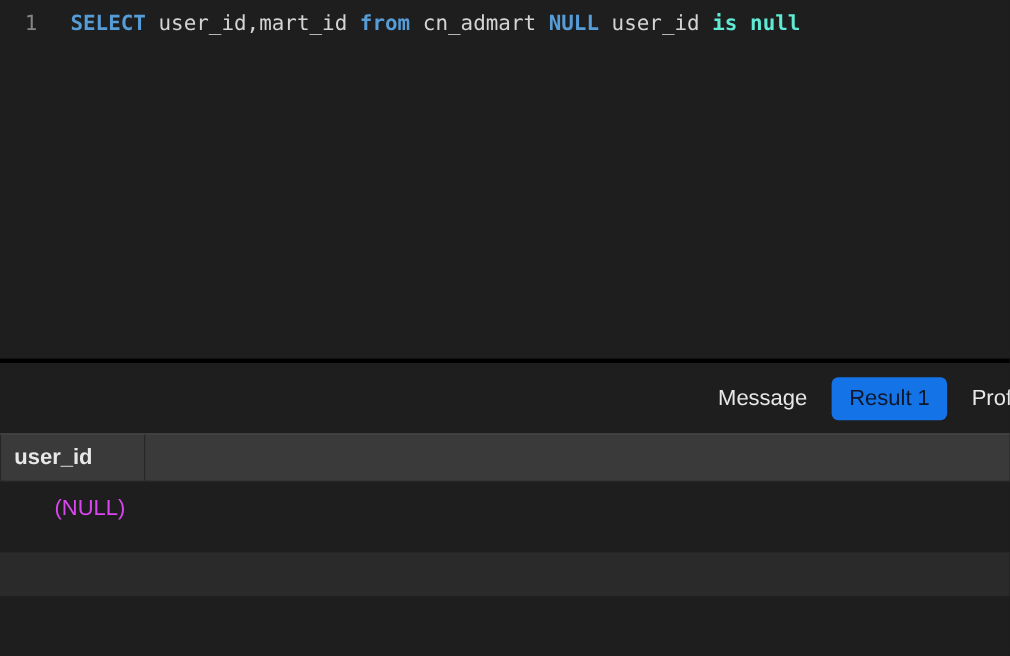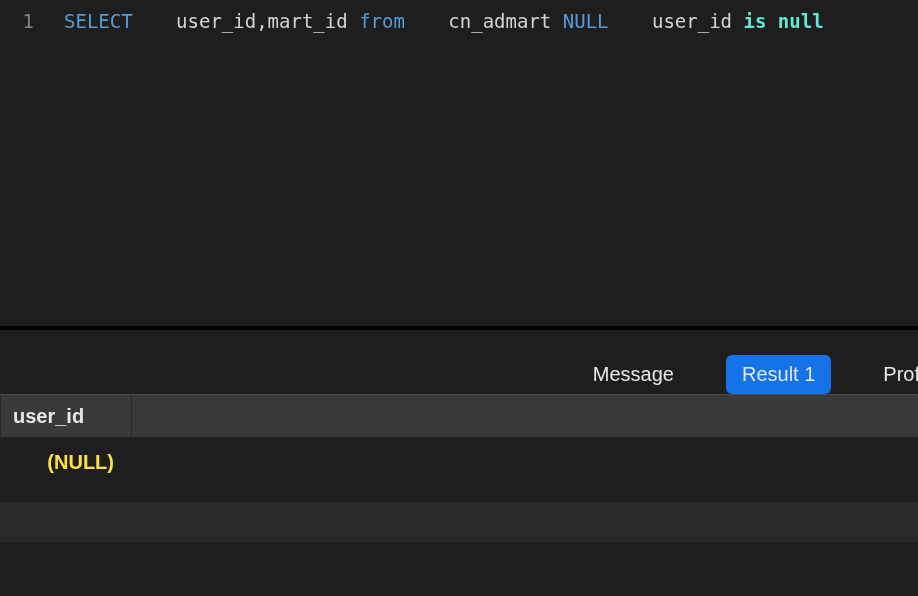--- a/index.html
+++ b/index.html
@@ -34,47 +34,47 @@
 }
 .code-area {
   flex: 1;
   padding-top: 8px;
   padding-left: 12px;
   font-size: 19px;
   line-height: 26px;
   color: #d4d4d4;
   white-space: pre;
 }
-.kw { color: #569cd6; font-weight: 400; }
-.ident { color: #d4d4d4; margin-left: 32px; }
+.kw { color: #569cd6; font-weight: 700; }
+.ident { color: #d4d4d4; }
 .kwop { color: #5eead4; font-weight: 600; }
 .divider {
   height: 4px;
   background: #000000;
 }
 .tabs-bar {
   background: #1e1e1e;
   height: 64px;
   display: flex;
-  align-items: flex-end;
+  align-items: center;
   justify-content: flex-end;
   padding-right: 0;
-  gap: 36px;
+  gap: 6px;
   font-family: -apple-system, BlinkMacSystemFont, 'Segoe UI', sans-serif;
 }
 .tab {
   font-size: 20px;
   color: #e8e8e8;
   padding: 8px 16px;
   cursor: pointer;
   border-radius: 6px;
 }
 .tab.active {
   background: #1473e6;
-  color: #e5e5e5;
+  color: #0f172a;
 }
 .tab.cut {
   padding-right: 0;
   margin-right: -2px;
 }
 .results-pane {
   flex: 1;
   background: #1e1e1e;
   display: flex;
   flex-direction: column;
@@ -113,22 +113,21 @@
 .cell {
   height: 100%;
   display: flex;
   align-items: center;
   font-size: 20px;
 }
 .cell.col1 {
   width: 132px;
   justify-content: flex-end;
   padding-right: 18px;
-  color: #fde047;
-  font-weight: bold;
+  color: #d946ef;
 }
 .cell.col2 {
   width: 166px;
   justify-content: flex-end;
   padding-right: 34px;
   color: #e8e8e8;
 }
 .empty-row {
   height: 40px;
   background: #2a2a2a;

